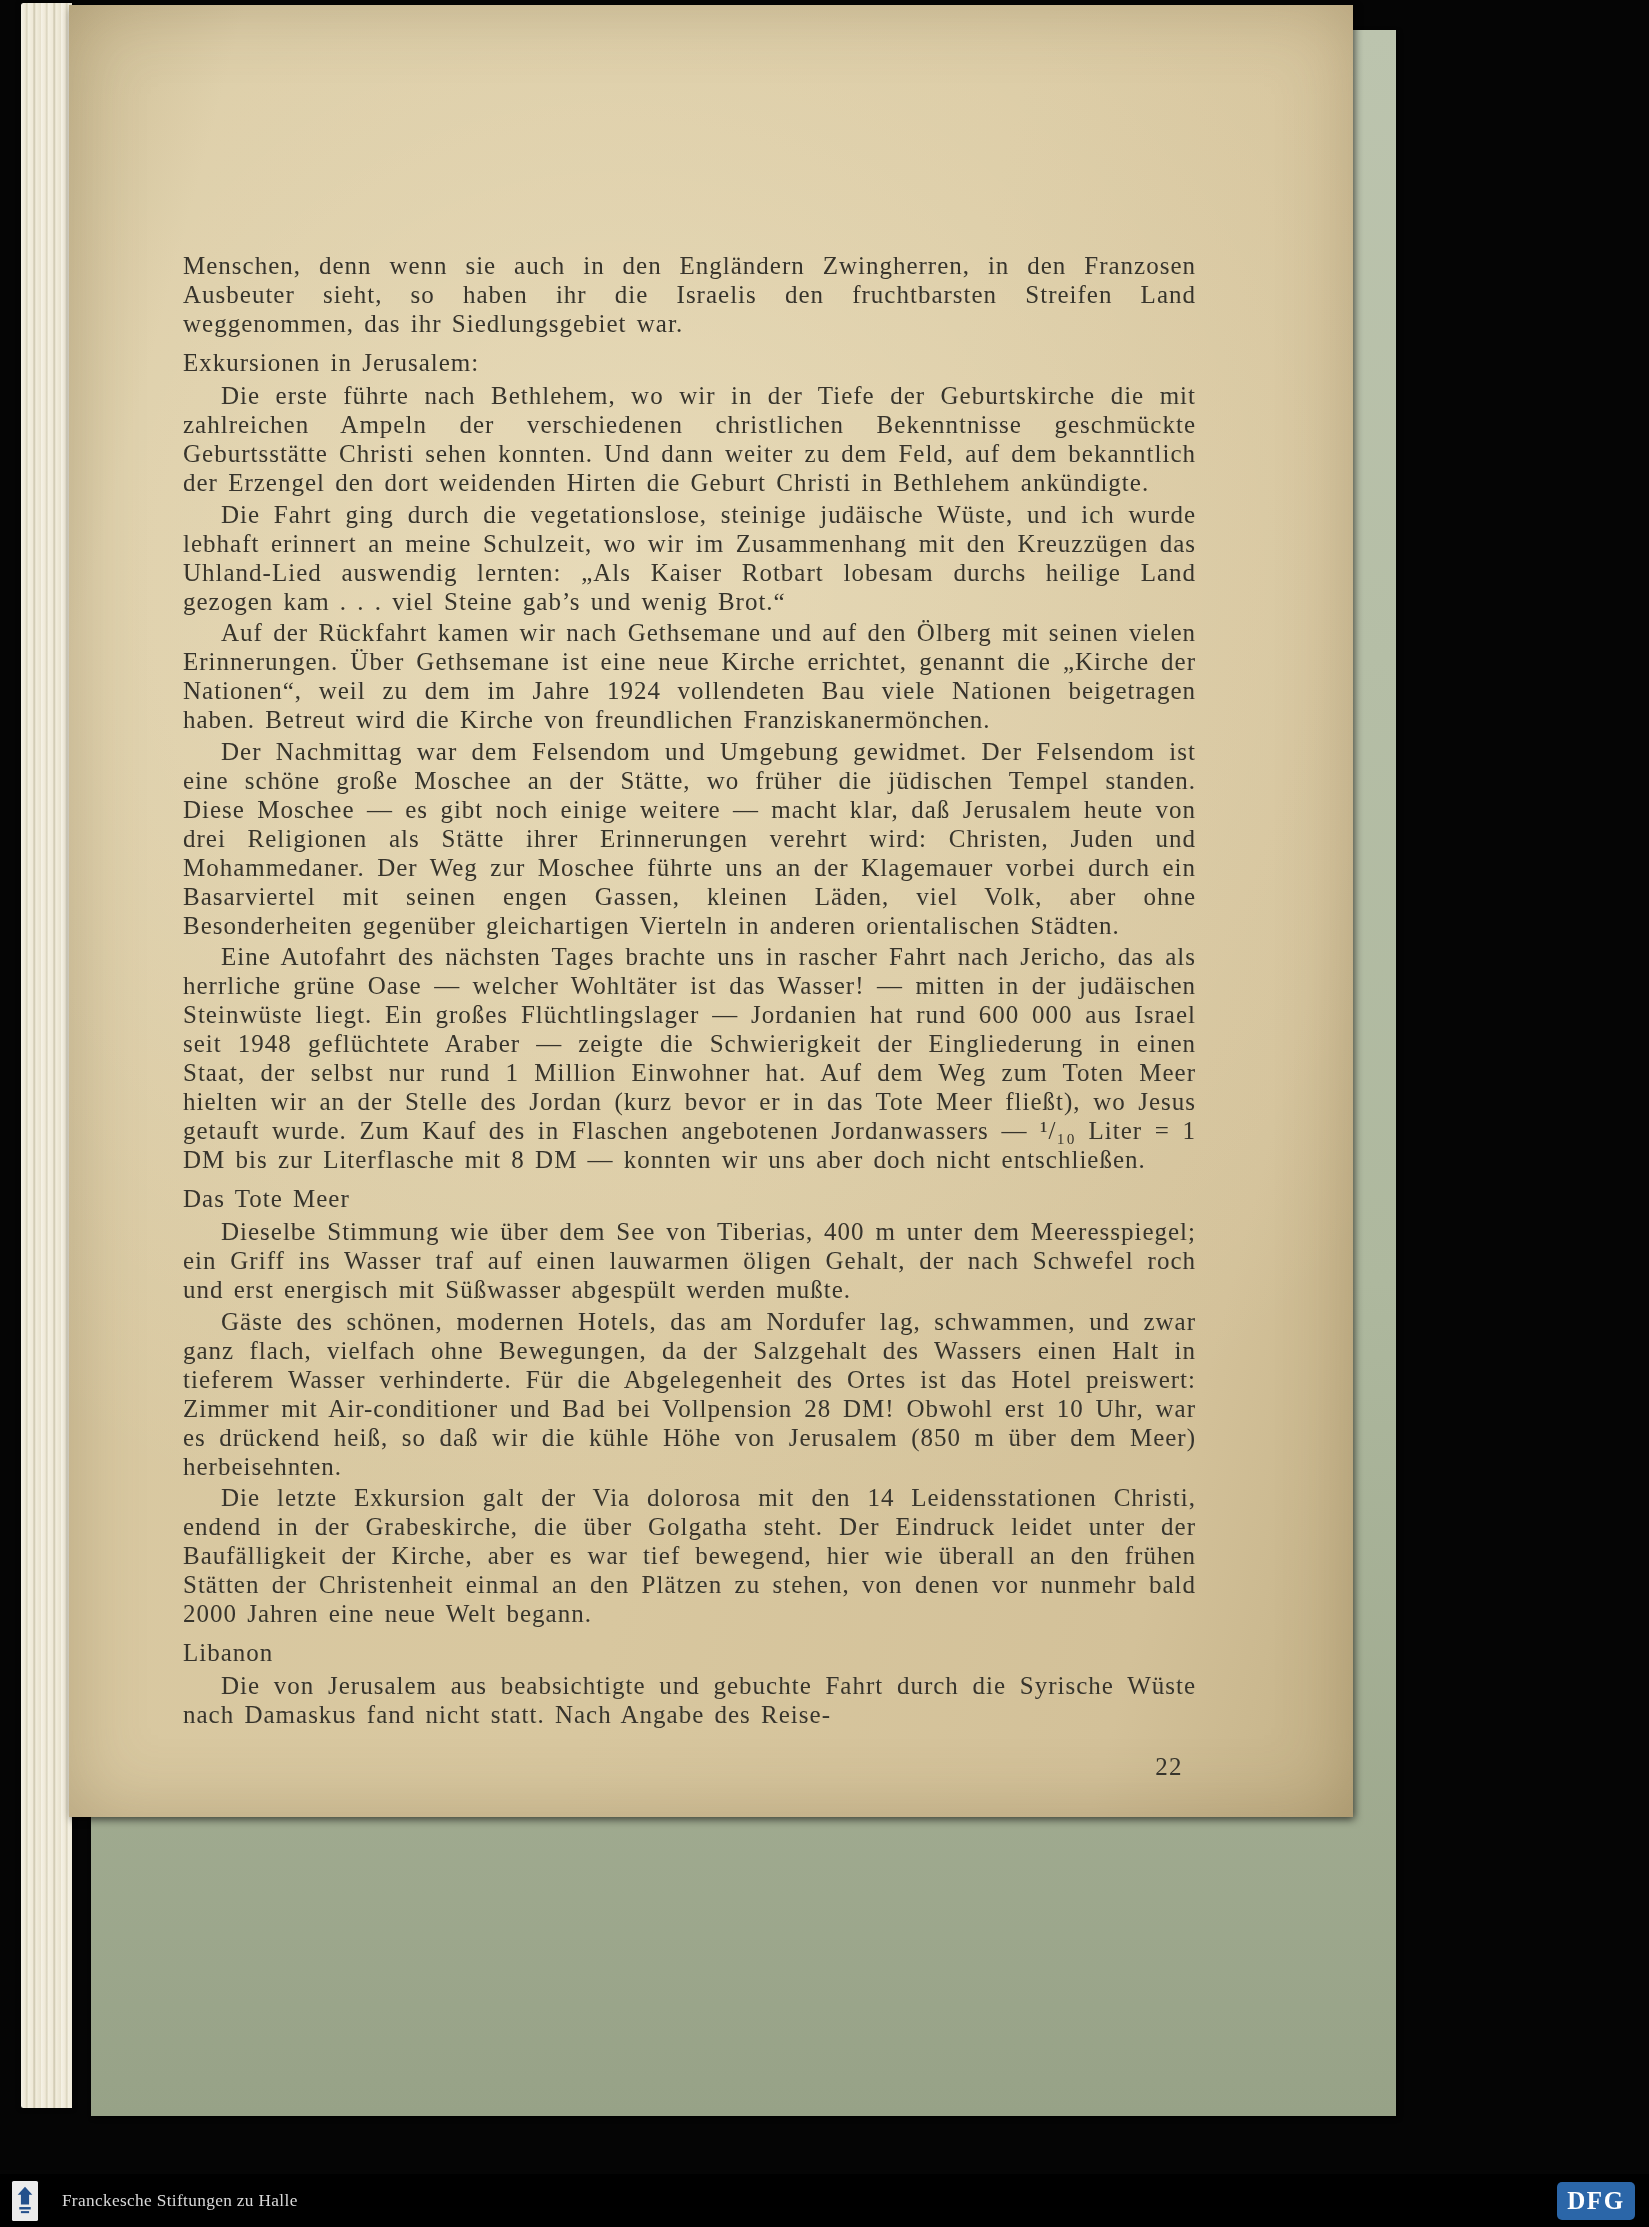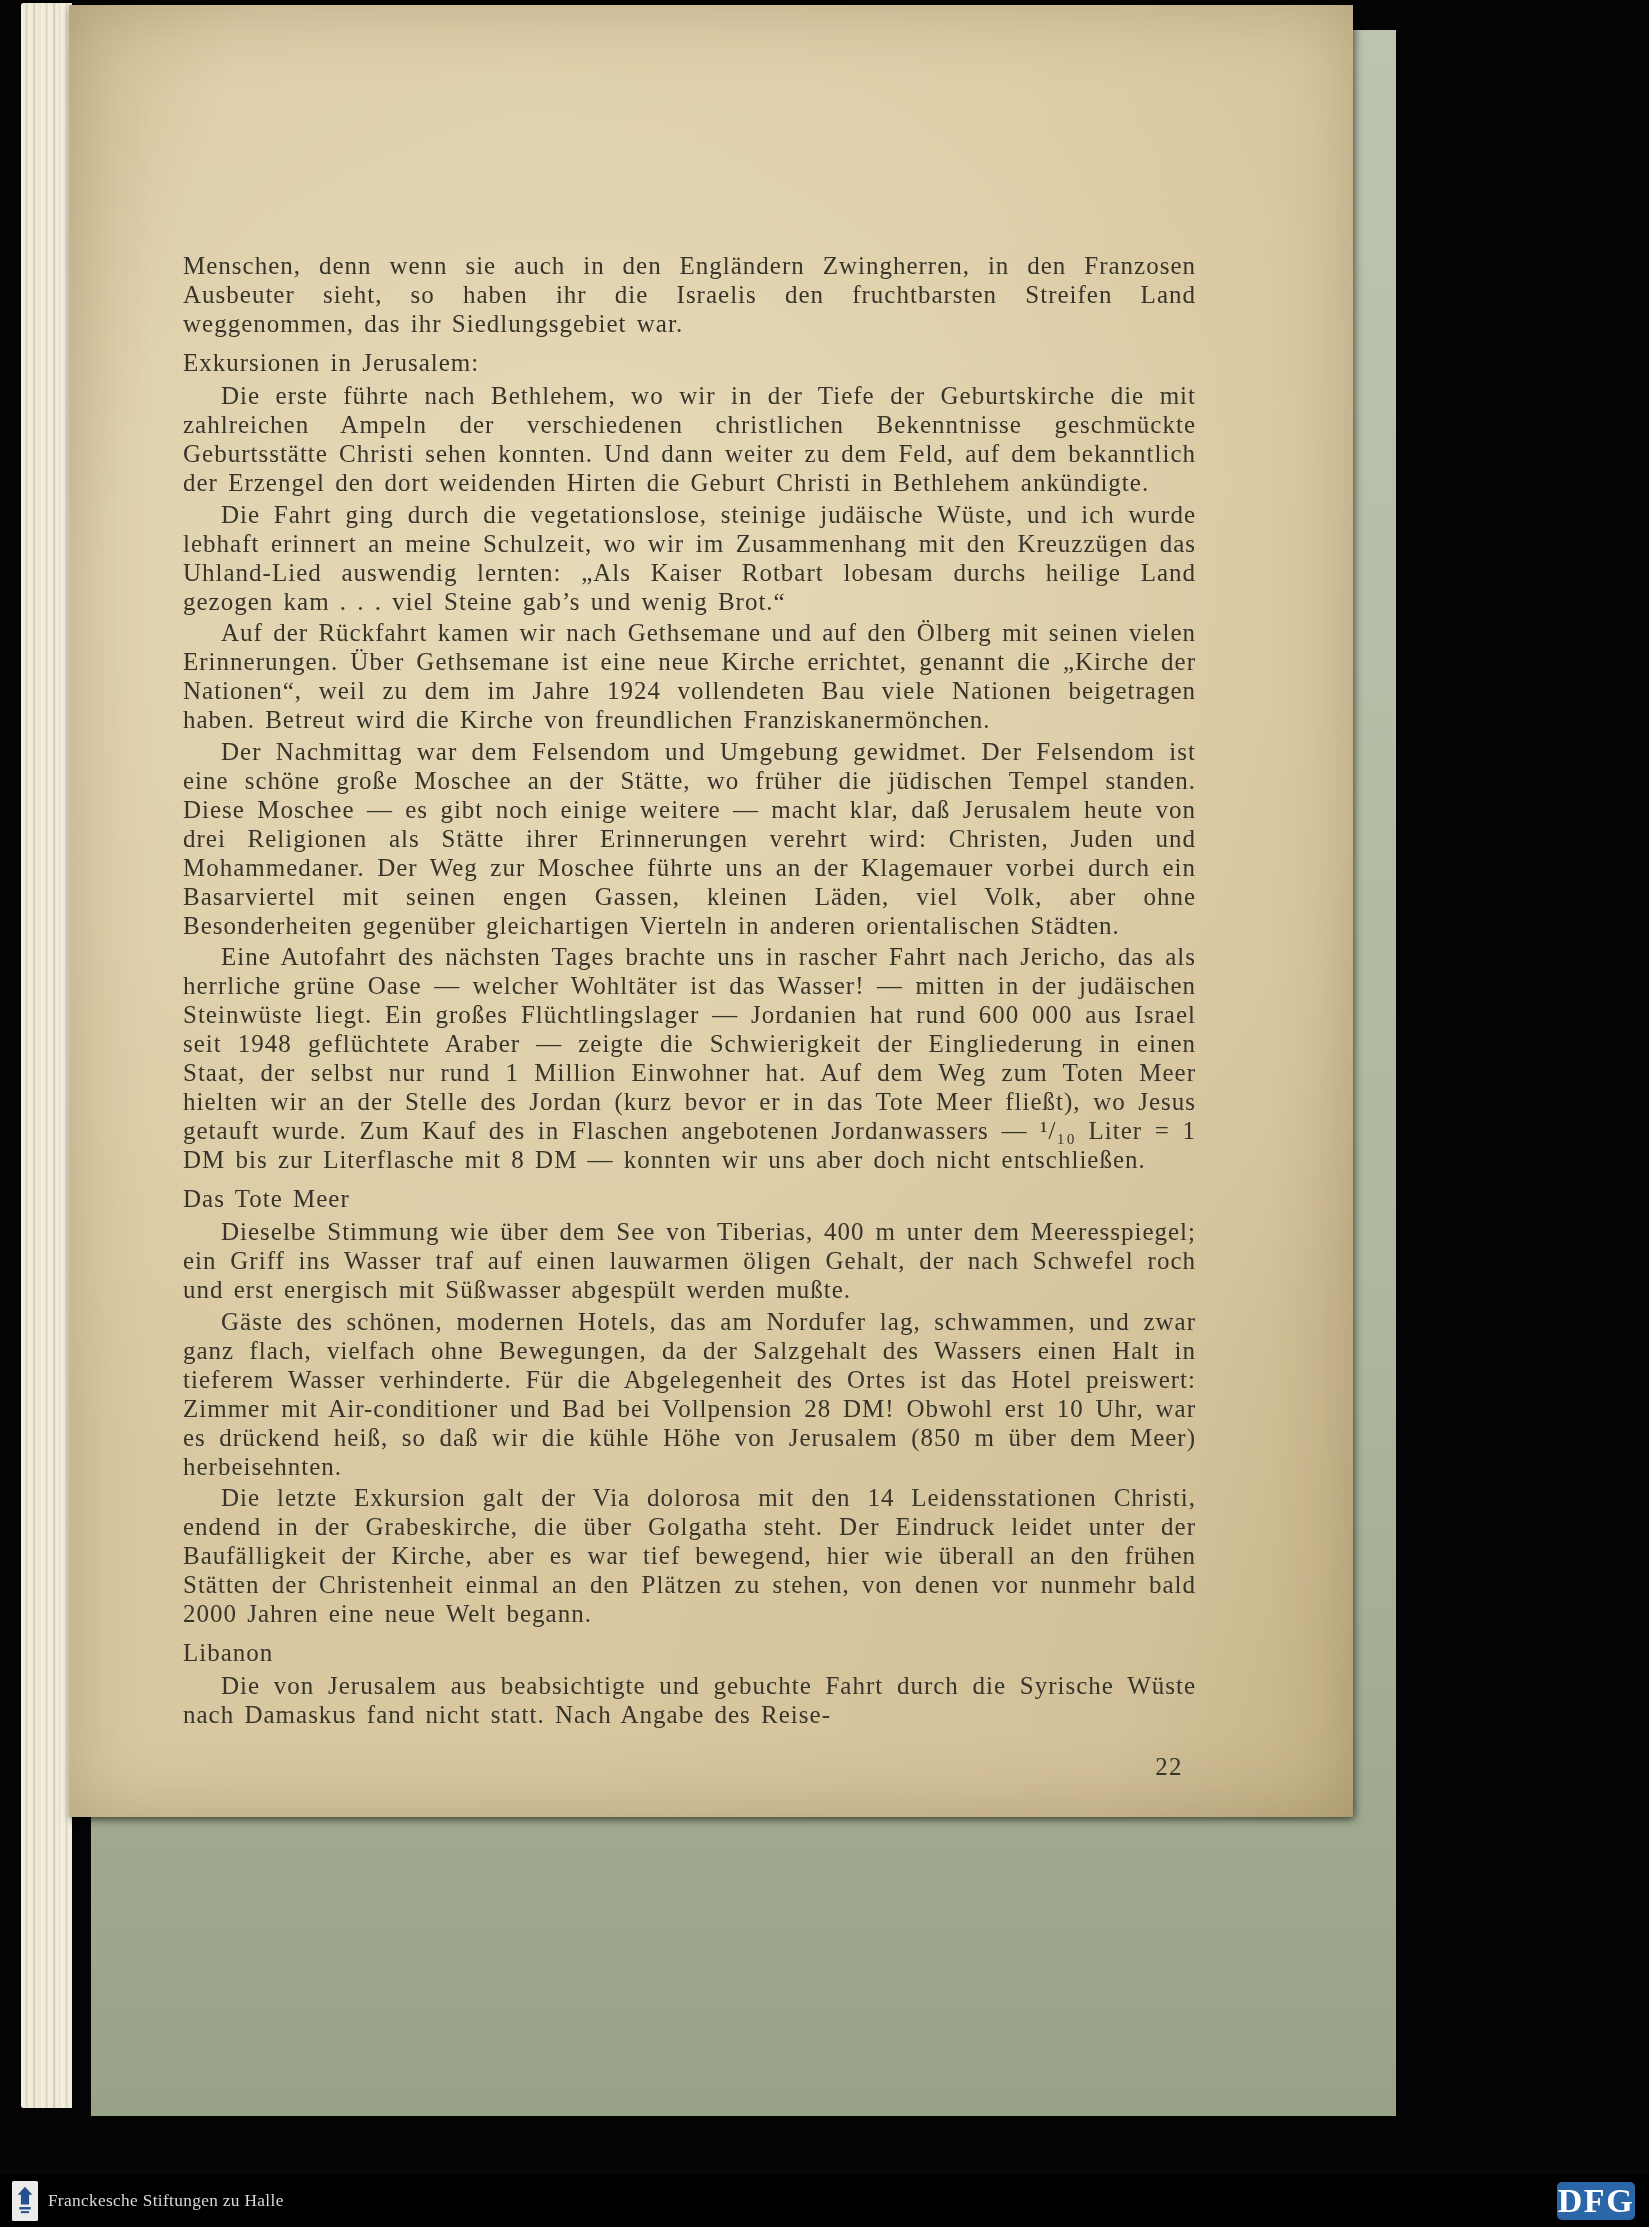--- a/index.html
+++ b/index.html
@@ -58,31 +58,31 @@
   .footer{
     position:absolute;left:0;right:0;bottom:0;height:53px;
     background:#000;display:flex;align-items:center;
     padding:0 15px 0 11.5px;box-sizing:border-box;
   }
   .francke-logo{
     width:26.4px;height:40px;background:#ececec;border-radius:1.6px;
     display:flex;align-items:center;justify-content:center;flex:0 0 auto;
   }
   .footer-text{
-    margin-left:10px;color:#d9d9d9;font-size:17.3px;letter-spacing:.02em;
+    margin-left:24px;color:#d9d9d9;font-size:17.3px;letter-spacing:.02em;
     font-family:"Liberation Serif", serif;white-space:nowrap;
   }
   .footer-spacer{flex:1;}
   .dfg-logo{
     width:78px;height:38px;border-radius:5px;
     background:var(--dfg-blue,#2b66a8);
     display:flex;align-items:center;justify-content:center;
   }
   .dfg-logo span{
-    color:#fff;font-weight:bold;font-size:34px;letter-spacing:1.6px;
+    color:#fff;font-weight:bold;font-size:25px;letter-spacing:1.6px;
     font-family:"Liberation Serif", serif;
   }
 </style>
 </head>
 <body>
 
 <div class="stage">
 
   <div class="edge-stack"></div>
   <div class="under-page"></div>

